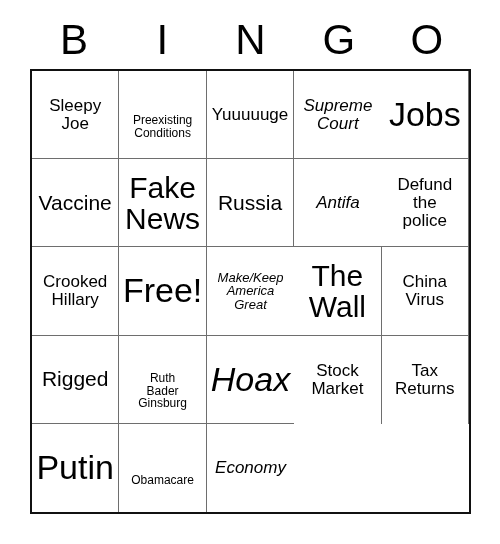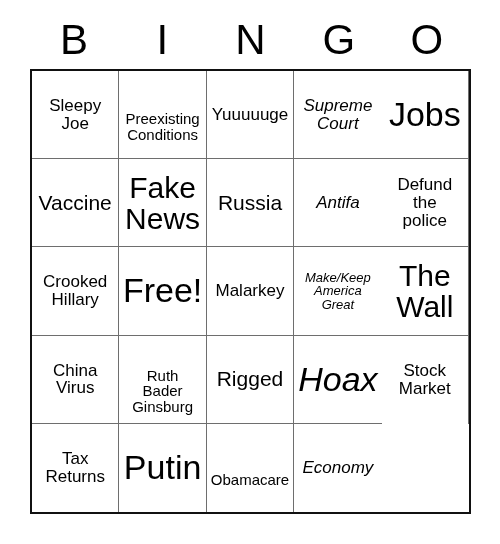--- a/index.html
+++ b/index.html
@@ -75,21 +75,21 @@
     line-height: 1.04;
     color: #000000;
     white-space: pre-line;
   }
   
   .sz-xxl .cell-text { font-size: 34px; }
   .sz-xl  .cell-text { font-size: 30px; }
   .sz-lg  .cell-text { font-size: 17px; }
   .sz-md  .cell-text { font-size: 21px; }
   .sz-sm  .cell-text { font-size: 17px; }
-  .sz-xs  .cell-text { font-size: 15px; margin-top: 24px; }
+  .sz-xs  .cell-text { font-size: 12px; margin-top: 24px; }
   .sz-xxs .cell-text { font-size: 13px; }
 </style>
 </head>
 <body>
 
 <div id="card">
 
   <div id="bingo-header">
     <div class="header-letter">B</div>
     <div class="header-letter">I</div>
@@ -135,43 +135,40 @@
 the
 police</span>
       </div>
       <div class="cell sz-sm">
         <span class="cell-text">Crooked
 Hillary</span>
       </div>
       <div class="cell sz-xxl">
         <span class="cell-text">Free!</span>
       </div>
-      <div class="cell sz-sm">
-        <span class="cell-text">Malarkey</span>
-      </div>
       <div class="cell sz-xxs col-last">
         <span class="cell-text">Make/Keep
 America
 Great</span>
       </div>
       <div class="cell sz-xl">
         <span class="cell-text">The
 Wall</span>
       </div>
       <div class="cell sz-lg">
         <span class="cell-text">China
 Virus</span>
       </div>
+      <div class="cell sz-md">
+        <span class="cell-text">Rigged</span>
+      </div>
       <div class="cell sz-xs">
         <span class="cell-text">Ruth
 Bader
 Ginsburg</span>
-      </div>
-      <div class="cell sz-md">
-        <span class="cell-text">Rigged</span>
       </div>
       <div class="cell sz-xxl col-last">
         <span class="cell-text">Hoax</span>
       </div>
       <div class="cell sz-sm row-last">
         <span class="cell-text">Stock
 Market</span>
       </div>
       <div class="cell sz-sm row-last">
         <span class="cell-text">Tax

